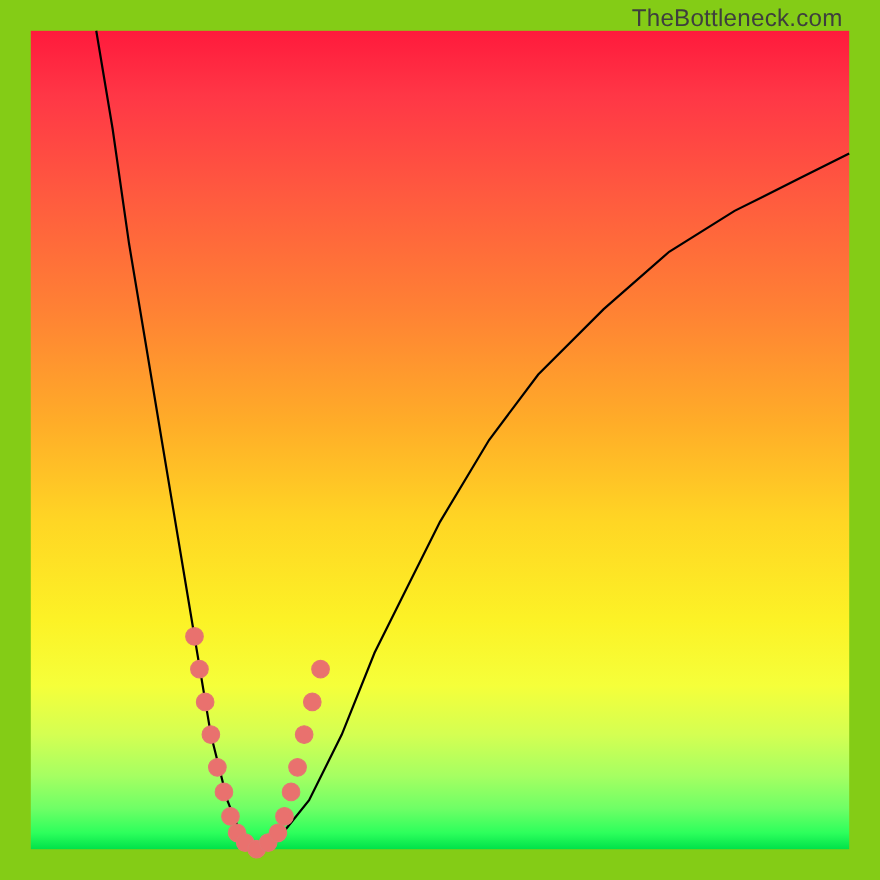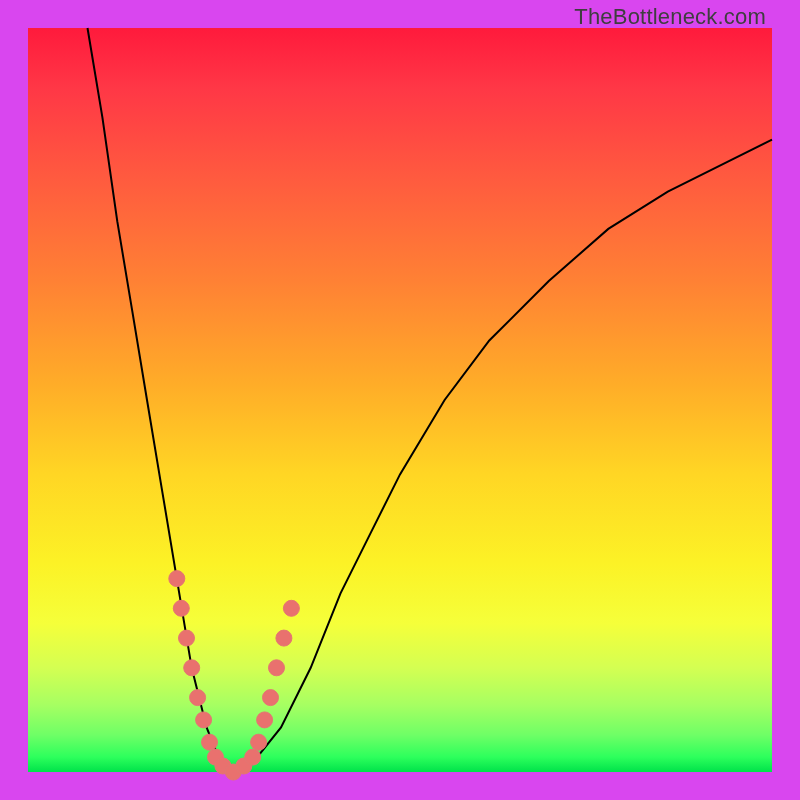--- a/index.html
+++ b/index.html
@@ -8,21 +8,21 @@
     width: 800px;
     height: 800px;
     overflow: hidden;
     background: #000;
     font-family: Arial, Helvetica, sans-serif;
   }
   .outer {
     position: relative;
     width: 800px;
     height: 800px;
-    background: #d946ef;
+    background: #84cc16;
   }
   .plot-area {
     position: absolute;
     left: 28px;
     top: 28px;
     width: 744px;
     height: 744px;
     
     background: linear-gradient(to bottom,
       #ff1a3c 0%,

